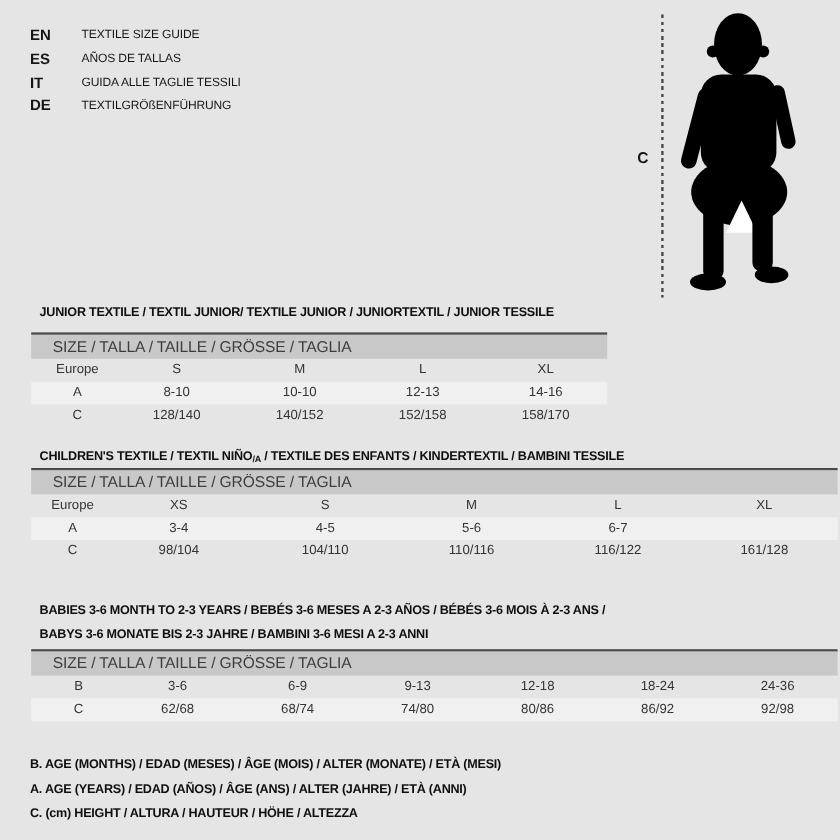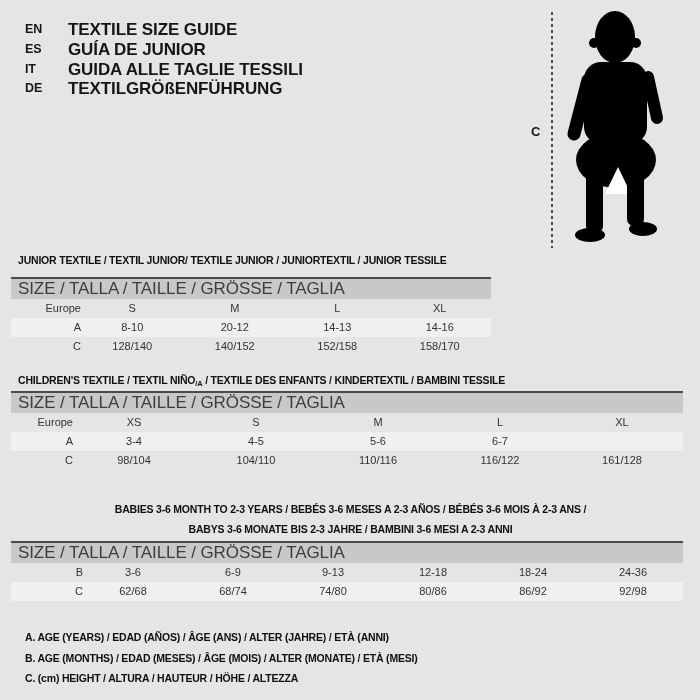--- a/index.html
+++ b/index.html
@@ -7,72 +7,72 @@
   body { font-family:"Liberation Sans","DejaVu Sans",sans-serif; }
   .canvas {
     position:relative; width:700px; height:700px; background:#e5e5e5;
     overflow:hidden; color:#1c1c1c;
   }
 
   
   .langs { position:absolute; left:25px; top:20px; }
   .lang-row { display:flex; height:19.8px; line-height:19.8px; }
   .lang-code { width:43px; font-weight:bold; font-size:12.5px; letter-spacing:-0.1px; color:#161616; }
-  .lang-text { font-weight:bold; font-size:17px; letter-spacing:-0.1px; color:#161616; white-space:nowrap; }
+  .lang-text { font-weight:normal; font-size:10px; letter-spacing:-0.1px; color:#161616; white-space:nowrap; }
 
   
   .dash-line {
     position:absolute; left:551px; top:12px; width:2px; height:236px;
     background:repeating-linear-gradient(to bottom,#4a4a4a 0 3px,transparent 3px 6px);
   }
   .c-label { position:absolute; left:531px; top:124px; font-weight:bold; font-size:13px; color:#161616; }
   .baby { position:absolute; left:563px; top:10px; width:115px; height:240px; }
 
   
-  .tbl { position:absolute; left:11px; }
+  .tbl { position:absolute; left:26px; }
   .tbl-title { font-weight:bold; font-size:10.5px; letter-spacing:-0.2px; color:#0f0f0f;
                padding-left:7px; line-height:14px; white-space:nowrap; }
   .t1 { top:253px; width:480px; }
   .t2 { top:373px; width:672px; }
   .t3 { top:499px; width:672px; }
   .t1 .tbl-title { margin-bottom:10px; }
   .t2 .tbl-title { }
-  .t3 .tbl-title { line-height:20px; margin-bottom:2px;text-align:center; }
+  .t3 .tbl-title { line-height:20px; margin-bottom:2px; }
   .tbl-box { border-top:2px solid #4a4a4a; }
   .tbl-head {
-    background:#c8c8c8; height:20px; line-height:20px; padding-left:7px;
-    font-size:17px; color:#3d3d3d; letter-spacing:-0.1px;
+    background:#c8c8c8; height:20px; line-height:20px; padding-left:18px;
+    font-size:13px; color:#3d3d3d; letter-spacing:-0.1px;
   }
   .row { display:grid; height:19px; line-height:19px; font-size:11px; color:#333333; }
   .t1 .row { grid-template-columns:70px repeat(4,1fr); }
   .t2 .row { grid-template-columns:62px repeat(5,1fr); }
   .t3 .row { grid-template-columns:72px repeat(6,1fr); }
   .row.shaded { background:#f0f0f0; }
-  .lbl { padding-left:7px; text-align:right; }
+  .lbl { padding-left:7px; text-align:center; }
   .cell { text-align:center; }
   .sub { font-size:7.5px; vertical-align:-2px; }
 
   
   .footnotes { position:absolute; left:25px; top:627px; }
   .footnote { font-weight:bold; font-size:10.5px; letter-spacing:-0.2px; color:#0f0f0f;
               line-height:20.5px; white-space:nowrap; }
 </style>
 </head>
 <body>
 
 <div class="canvas">
 
   <div class="langs">
     <div class="lang-row">
       <span class="lang-code">EN</span>
       <span class="lang-text">TEXTILE SIZE GUIDE</span>
     </div>
     <div class="lang-row">
       <span class="lang-code">ES</span>
-      <span class="lang-text">GUÍA DE JUNIOR</span>
+      <span class="lang-text">AÑOS DE TALLAS</span>
     </div>
     <div class="lang-row">
       <span class="lang-code">IT</span>
       <span class="lang-text">GUIDA ALLE TAGLIE TESSILI</span>
     </div>
     <div class="lang-row">
       <span class="lang-code">DE</span>
       <span class="lang-text">TEXTILGRÖßENFÜHRUNG</span>
     </div>
   </div>
@@ -103,22 +103,22 @@
       <div class="row">
         <span class="lbl">Europe</span>
         <span class="cell">S</span>
         <span class="cell">M</span>
         <span class="cell">L</span>
         <span class="cell">XL</span>
       </div>
       <div class="row shaded">
         <span class="lbl">A</span>
         <span class="cell">8-10</span>
-        <span class="cell">20-12</span>
-        <span class="cell">14-13</span>
+        <span class="cell">10-10</span>
+        <span class="cell">12-13</span>
         <span class="cell">14-16</span>
       </div>
       <div class="row">
         <span class="lbl">C</span>
         <span class="cell">128/140</span>
         <span class="cell">140/152</span>
         <span class="cell">152/158</span>
         <span class="cell">158/170</span>
       </div>
     </div>
@@ -176,18 +176,18 @@
         <span class="cell">68/74</span>
         <span class="cell">74/80</span>
         <span class="cell">80/86</span>
         <span class="cell">86/92</span>
         <span class="cell">92/98</span>
       </div>
     </div>
   </section>
 
   <div class="footnotes">
+    <div class="footnote">B. AGE (MONTHS) / EDAD (MESES) / ÂGE (MOIS) / ALTER (MONATE) / ETÀ (MESI)</div>
     <div class="footnote">A. AGE (YEARS) / EDAD (AÑOS) / ÂGE (ANS) / ALTER (JAHRE) / ETÀ (ANNI)</div>
-    <div class="footnote">B. AGE (MONTHS) / EDAD (MESES) / ÂGE (MOIS) / ALTER (MONATE) / ETÀ (MESI)</div>
     <div class="footnote">C. (cm) HEIGHT / ALTURA / HAUTEUR / HÖHE / ALTEZZA</div>
   </div>
 
 </div>
 
 </body></html>

